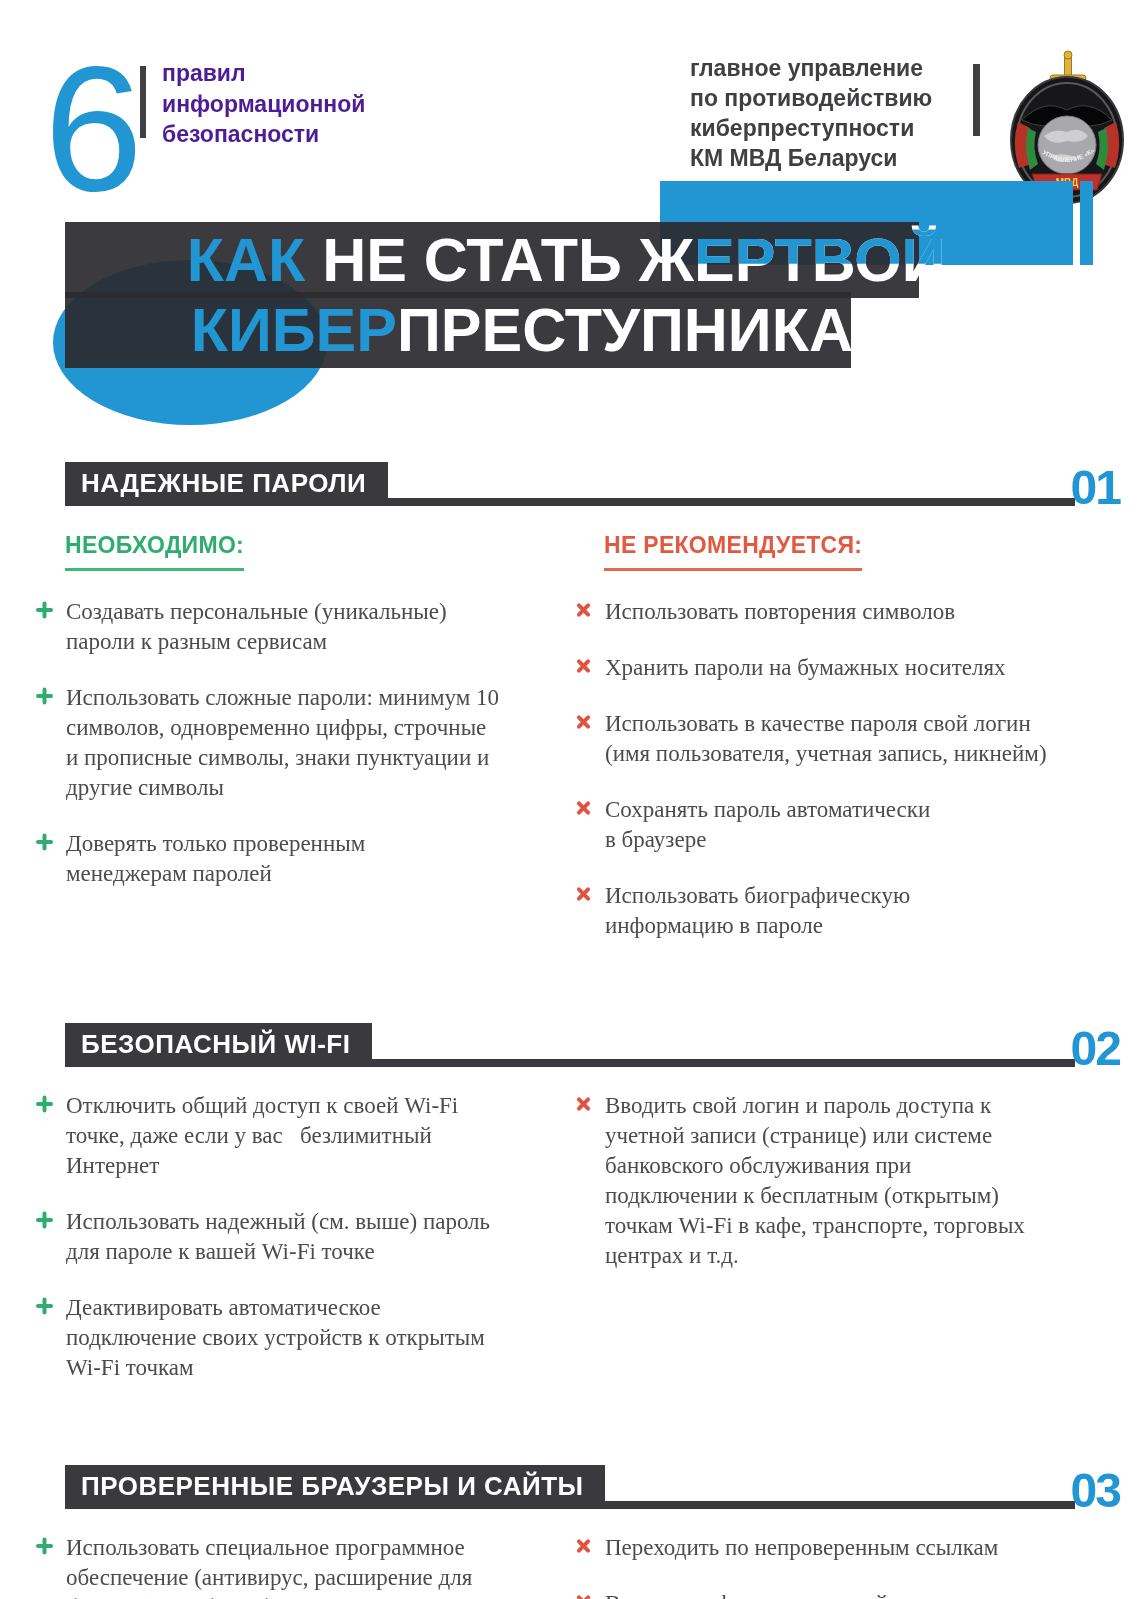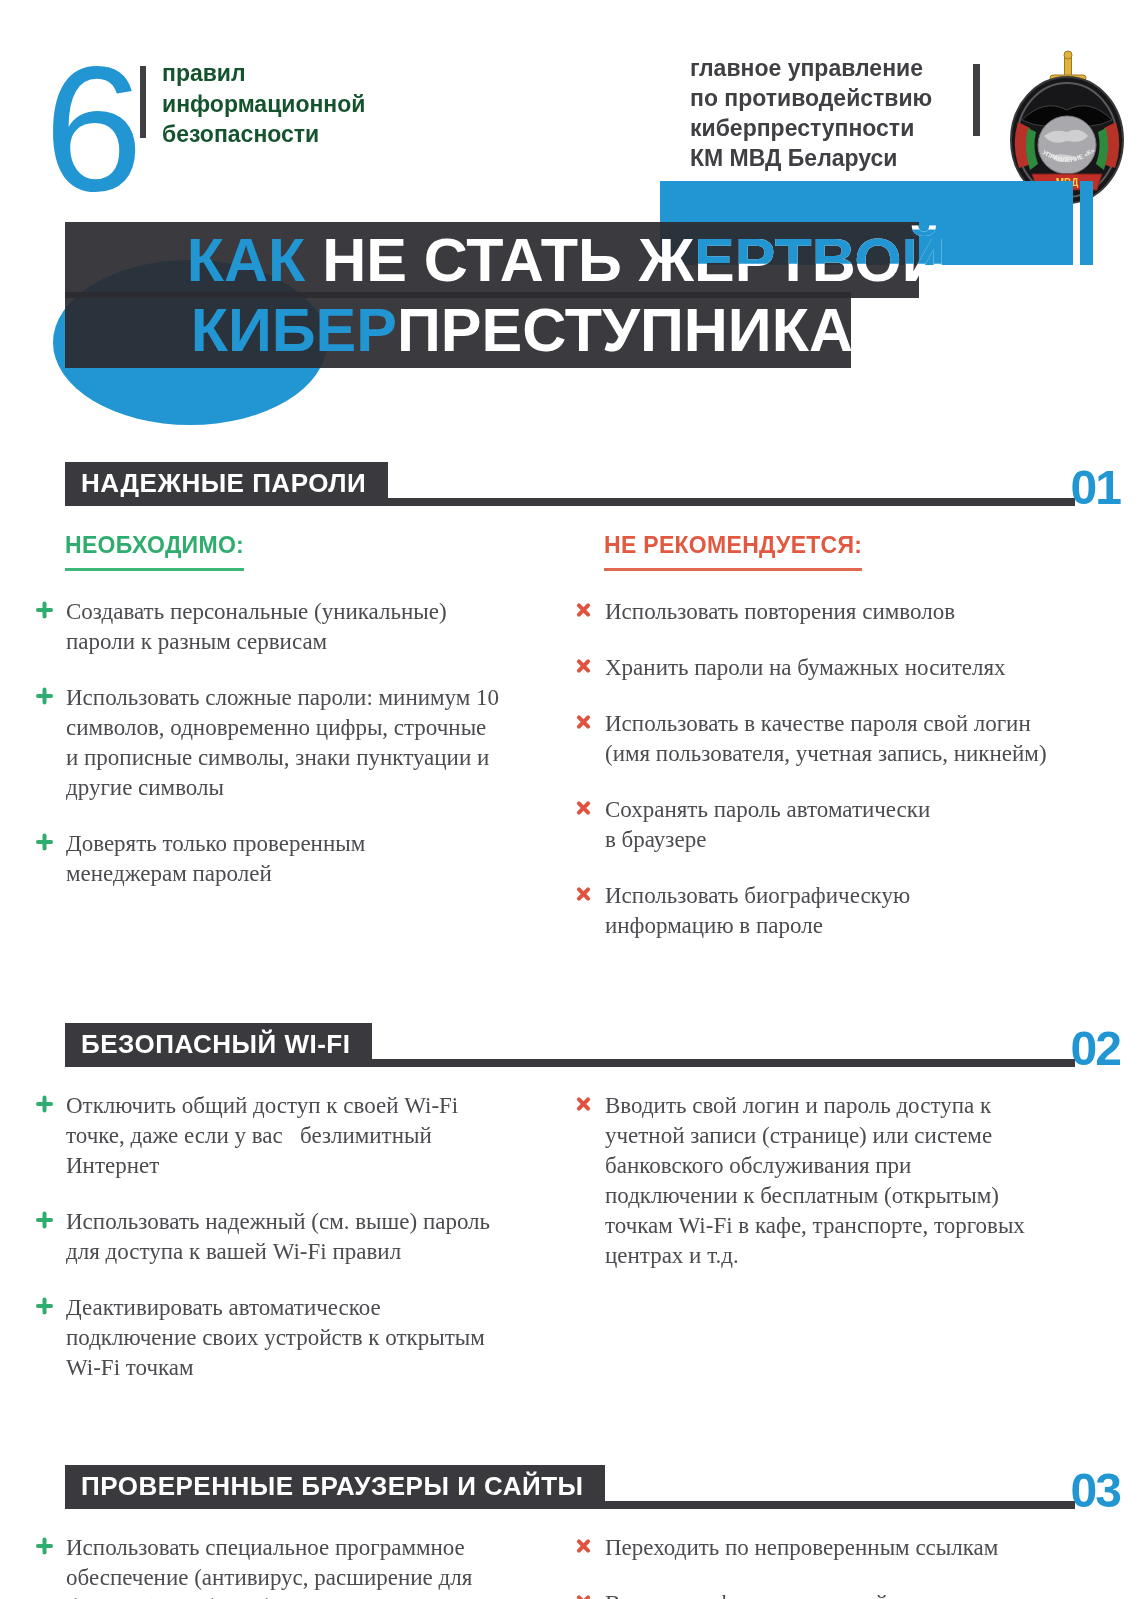--- a/index.html
+++ b/index.html
@@ -4,21 +4,21 @@
 <style>
   html,body{margin:0;padding:0;background:#ffffff;}
   .page{position:relative;width:1146px;height:1599px;background:#ffffff;overflow:hidden;
         font-family:"Liberation Sans","DejaVu Sans",sans-serif;}
 
   
   .big-six{position:absolute;left:44px;top:40px;font-size:178px;line-height:1;
            font-weight:400;color:#2196d3;}
   .tag-bar{position:absolute;left:140px;top:66px;width:6px;height:72px;background:#3f3f44;}
   .tagline{position:absolute;left:162px;top:58px;font-size:23px;font-weight:bold;
-           color:#14532d;line-height:1.33;white-space:pre-wrap;}
+           color:#4c1d95;line-height:1.33;white-space:pre-wrap;}
   .agency{position:absolute;left:690px;top:54px;font-size:23px;font-weight:bold;
           color:#3f3f44;line-height:1.3;white-space:pre-wrap;}
   .agency-bar{position:absolute;left:973px;top:64px;width:7px;height:72px;background:#3f3f44;}
   .emblem{position:absolute;left:992px;top:48px;width:152px;height:176px;}
 
   
   .deco-rect{position:absolute;left:660px;top:181px;width:413px;height:84px;background:#2196d3;}
   .deco-vbar{position:absolute;left:1080px;top:181px;width:13px;height:84px;background:#2196d3;}
   .deco-ellipse{position:absolute;left:53px;top:260px;width:274px;height:165px;
                 border-radius:50%;background:#2196d3;}
@@ -205,21 +205,21 @@
               <p class="txt">Отключить общий доступ к своей Wi-Fi
 точке, даже если у вас   безлимитный
 Интернет</p>
             </div>
             <div class="item">
               <span class="ico plus">
                 <i class="a"></i>
                 <i class="b"></i>
               </span>
               <p class="txt">Использовать надежный (см. выше) пароль
-для доступа к вашей Wi-Fi правил</p>
+для пароле к вашей Wi-Fi точке</p>
             </div>
             <div class="item">
               <span class="ico plus">
                 <i class="a"></i>
                 <i class="b"></i>
               </span>
               <p class="txt">Деактивировать автоматическое
 подключение своих устройств к открытым
 Wi-Fi точкам</p>
             </div>

